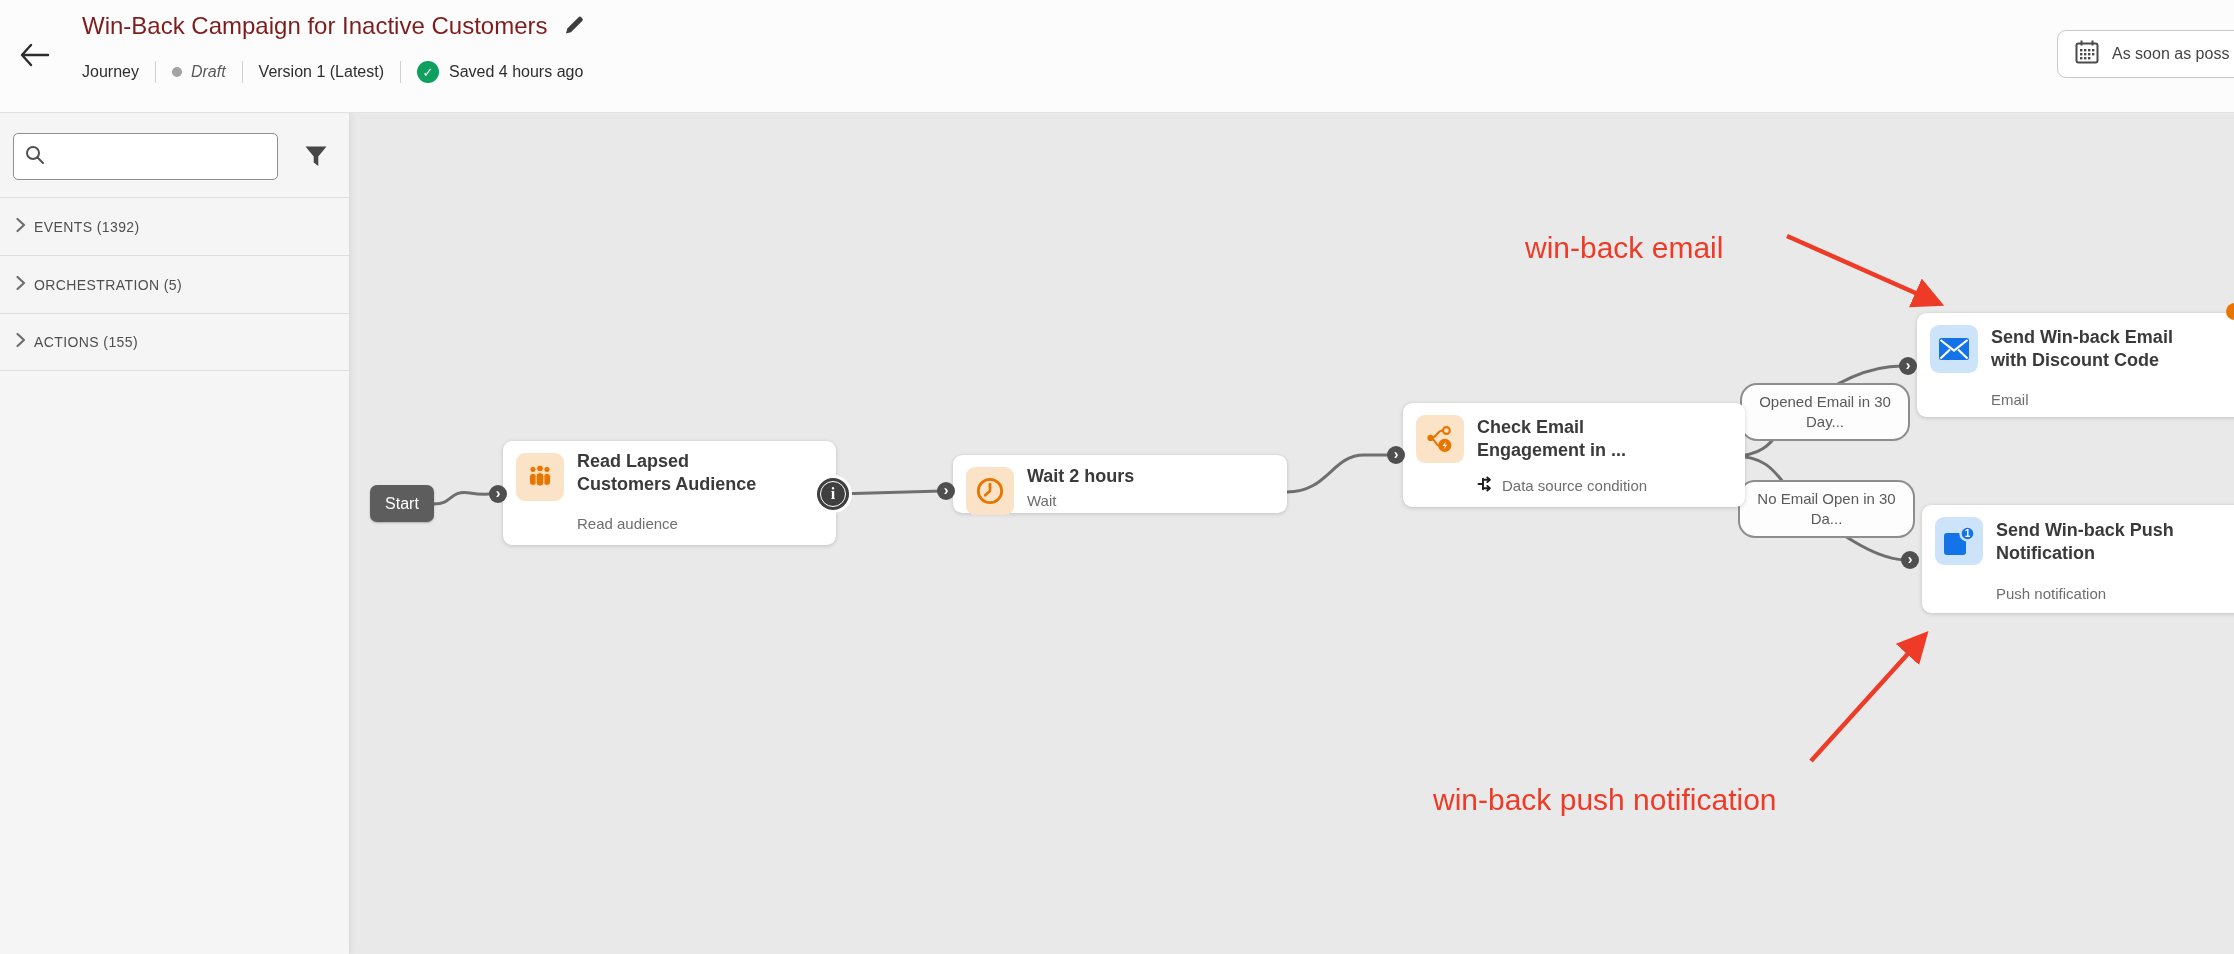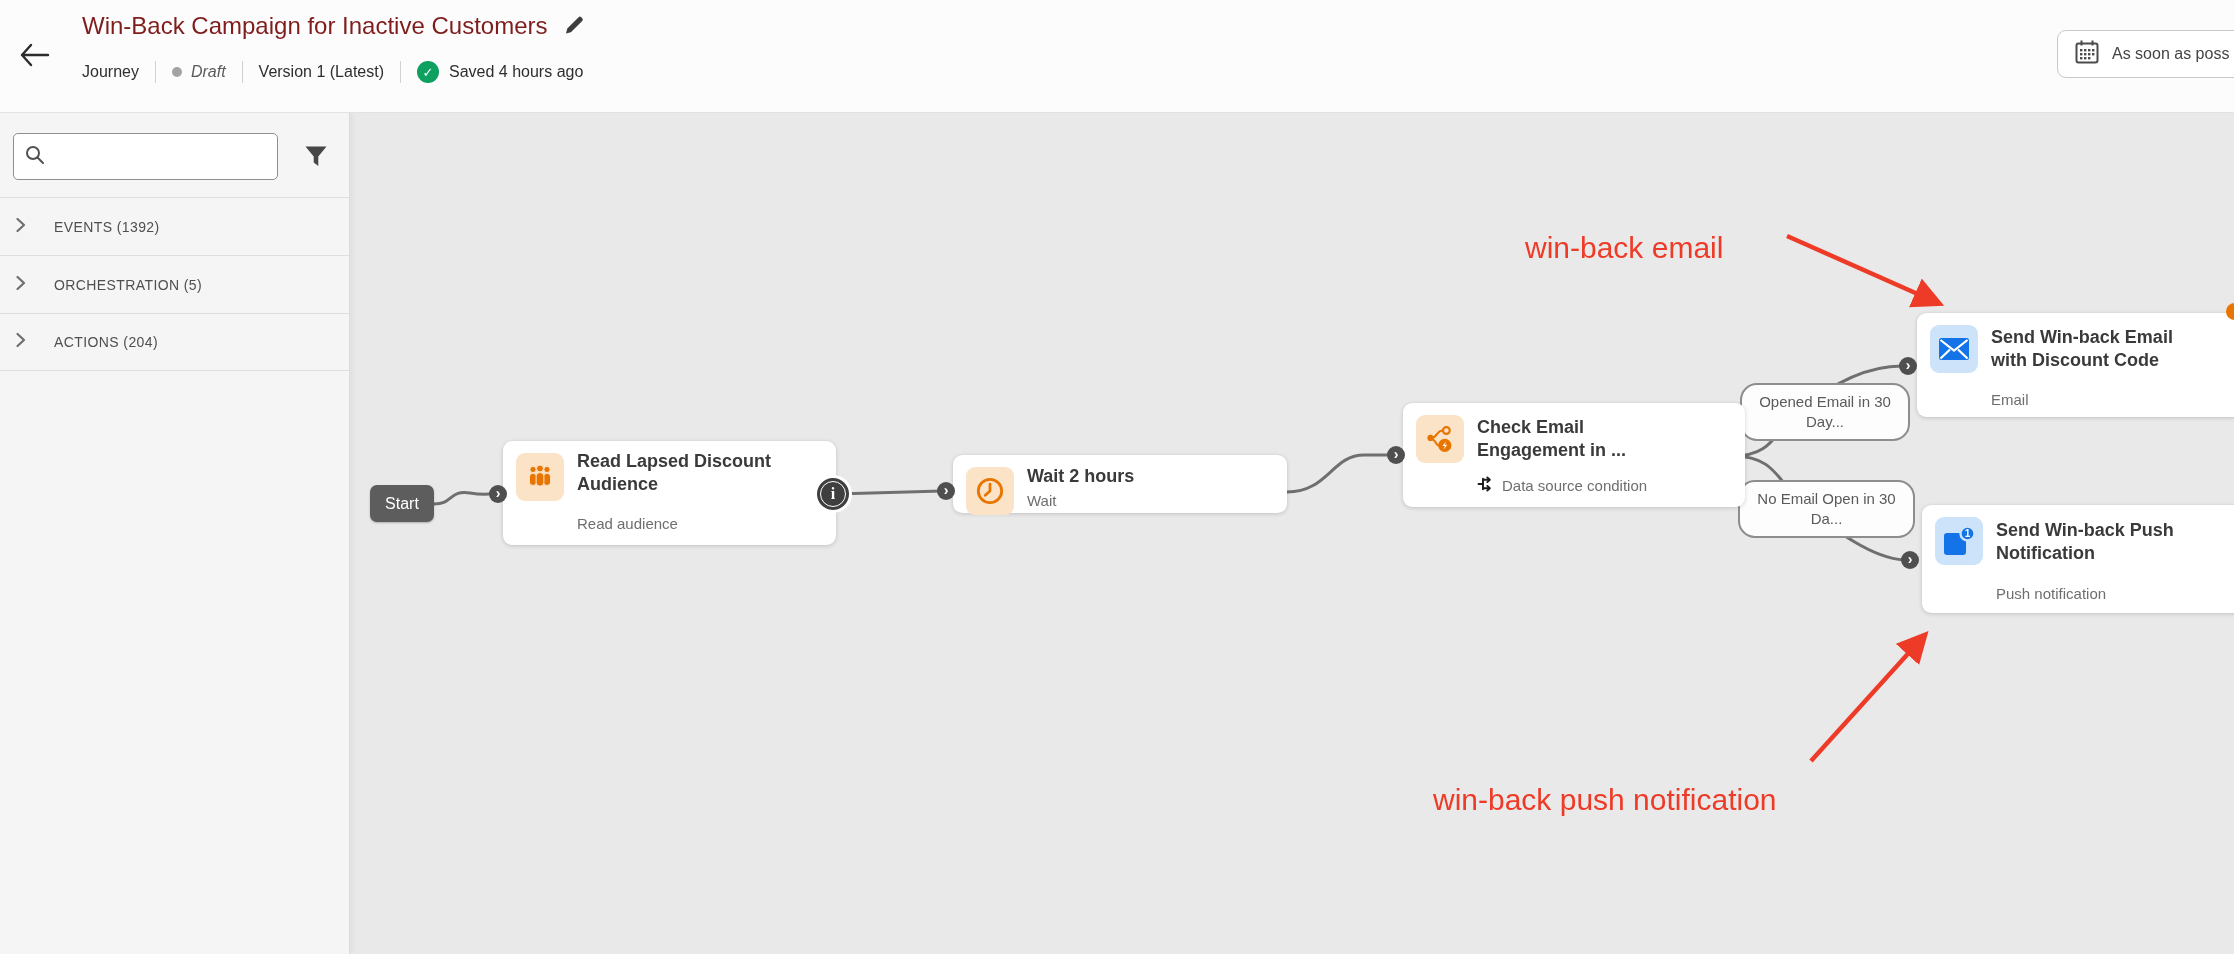--- a/index.html
+++ b/index.html
@@ -25,21 +25,21 @@
   .saved-wrap{display:flex;align-items:center;gap:10px}
   .check-badge{width:22px;height:22px;border-radius:50%;background:var(--success-green);color:#fff;font-size:13px;font-weight:700;display:flex;align-items:center;justify-content:center}
   .schedule-btn{position:absolute;left:2057px;top:30px;height:48px;width:250px;background:#fff;border:1px solid #c9c9c9;border-radius:9px;display:flex;align-items:center;gap:12px;padding:0 16px;font-size:16px;color:#444;cursor:pointer;white-space:nowrap;overflow:hidden}
 
   
   .sidebar{position:absolute;left:0;top:113px;width:350px;height:841px;background:#f5f5f5;border-right:1px solid #dcdcdc;box-shadow:2px 0 6px rgba(0,0,0,.05);z-index:5}
   .search-box{position:absolute;left:13px;top:20px;width:265px;height:47px;background:#fff;border:1px solid #8f8f8f;border-radius:5px;display:flex;align-items:center;padding:0 10px;gap:8px}
   .search-input{border:none;outline:none;flex:1;font-size:15px;background:transparent;min-width:0}
   .filter-btn{position:absolute;left:300px;top:29px;width:32px;height:32px;background:none;border:none;cursor:pointer}
   .section-list{position:absolute;left:0;top:84px;width:100%}
-  .section-row{height:58px;border-top:1px solid #dedede;display:flex;align-items:center;gap:28px;padding:0 0 0 15px;cursor:pointer}
+  .section-row{height:58px;border-top:1px solid #dedede;display:flex;align-items:center;gap:8px;padding:0 0 0 15px;cursor:pointer}
   .section-row:last-child{border-bottom:1px solid #dedede}
   .section-label{font-size:14px;letter-spacing:.4px;color:#4f4f4f}
 
   
   .canvas{position:absolute;left:350px;top:113px;width:1884px;height:841px;overflow:hidden;background:#e9e9e9}
   .wires,.overlay{position:absolute;left:0;top:0;width:1884px;height:841px;pointer-events:none}
   .wires{z-index:1}.overlay{z-index:6}
   .wire{stroke:#6f6f6f;stroke-width:3;fill:none}
   .red-line{stroke:var(--annotation-red);stroke-width:4.5;fill:none}
   .red-head{fill:var(--annotation-red)}
@@ -157,21 +157,21 @@
           </svg>
       </span>
       <span class="section-label">ORCHESTRATION (5)</span>
     </div>
     <div class="section-row">
       <span>
         <svg width="11" height="16" viewBox="0 0 11 16">
             <path d="M2.5,2 L9,8 L2.5,14" stroke="#6e6e6e" stroke-width="2.2" fill="none" stroke-linecap="round" stroke-linejoin="round"></path>
           </svg>
       </span>
-      <span class="section-label">ACTIONS (204)</span>
+      <span class="section-label">ACTIONS (155)</span>
     </div>
   </div>
 </div>
 
 <div class="canvas">
 
   <svg class="wires">
     <path class="wire" d="M84,391 C104,391 98,377 120,380 C132,382 137,381 143,381"></path>
     <path class="wire" d="M486,381 L592,378"></path>
     <path class="wire" d="M937,379 C978,379 982,342 1014,342 L1041,342"></path>
@@ -187,21 +187,21 @@
         <g style="fill:var(--accent-orange)" stroke="#fbe3c8" stroke-width="1">
           <circle cx="-7" cy="-7.5" r="3.1"></circle>
             <rect x="-10.6" y="-3.6" width="7.2" height="12" rx="3.4"></rect>
           <circle cx="7" cy="-7.5" r="3.1"></circle>
             <rect x="3.4" y="-3.6" width="7.2" height="12" rx="3.4"></rect>
           <circle cx="0" cy="-8.5" r="3.4"></circle>
             <rect x="-3.9" y="-4.4" width="7.8" height="13.5" rx="3.7"></rect>
         </g>
       </svg>
     </span>
-    <span class="t" style="top:9px">Read Lapsed Discount Audience</span>
+    <span class="t" style="top:9px">Read Lapsed Customers Audience</span>
     <span class="s" style="top:74px">Read audience</span>
   </div>
 
   <div class="card" style="left:603px;top:342px;width:334px;height:58px">
     <span class="ic orange">
       <svg width="34" height="34" viewBox="0 0 32 32">
           <circle cx="16" cy="16" r="11" fill="none" stroke-width="2.6" style="stroke:var(--accent-orange)"></circle>
           <path d="M16,9.5 V16 L11.5,20" fill="none" stroke-width="2.6" style="stroke:var(--accent-orange)" stroke-linecap="round" stroke-linejoin="round"></path>
         </svg>
     </span>

